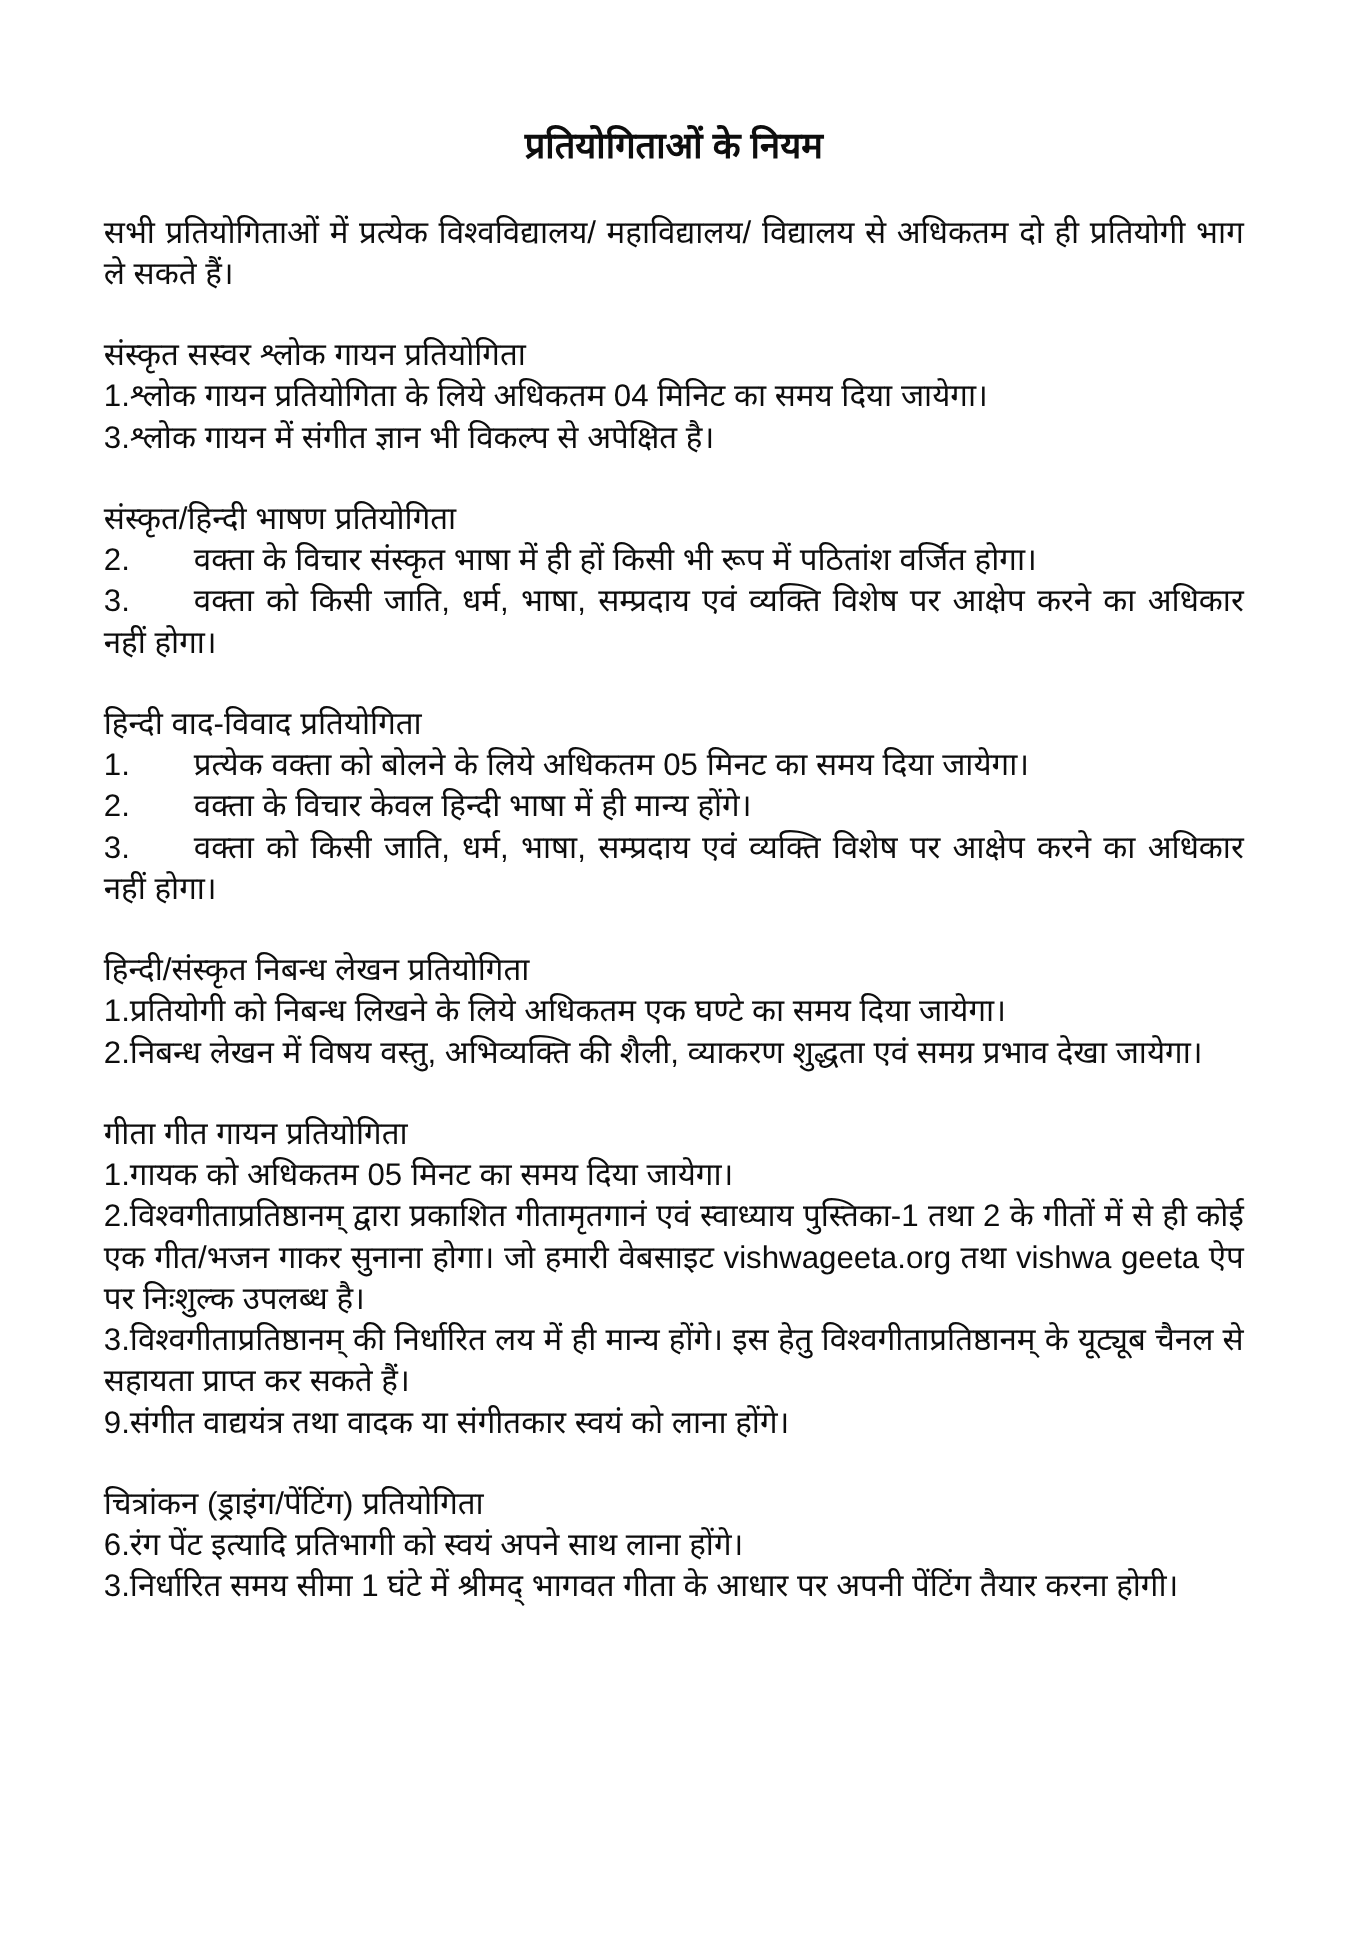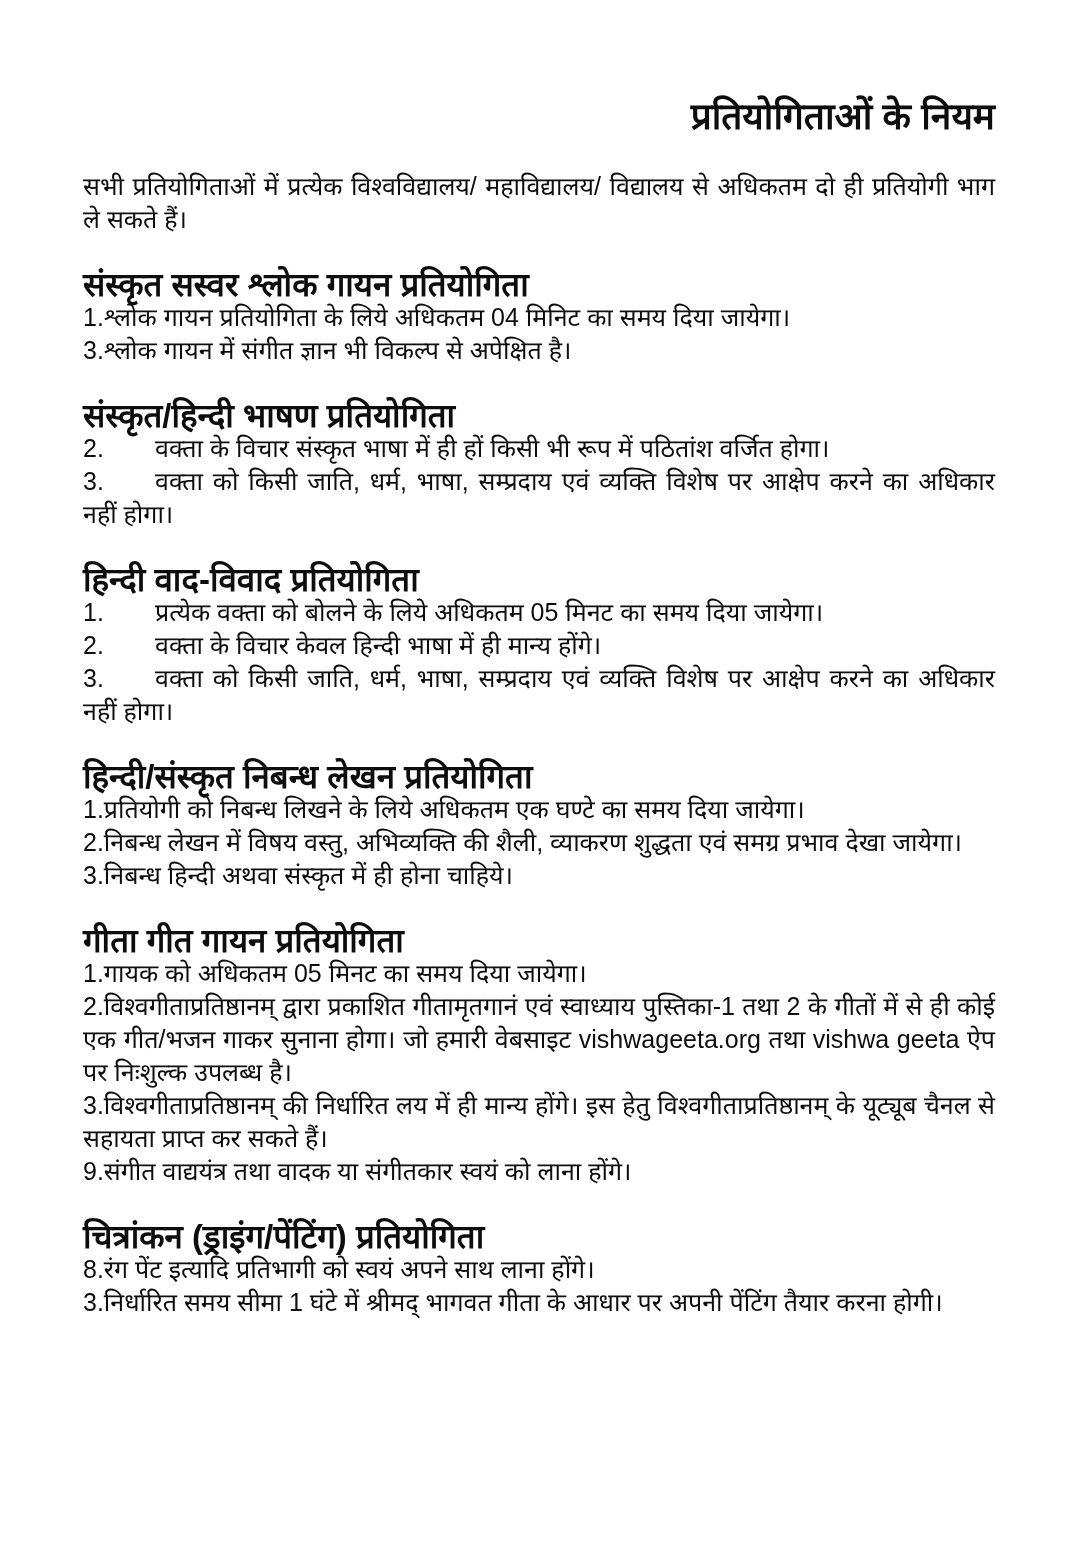--- a/index.html
+++ b/index.html
@@ -14,37 +14,37 @@
     box-sizing: border-box;
     background: #ffffff;
     padding: 98px 85px 0 83px;
     font-family: "Liberation Sans", sans-serif;
     color: #0d0d0d;
     font-size: 25px;
     line-height: 33px;
     overflow: hidden;
   }
   .title {
-    font-size: 37px;
+    font-size: 29px;
     line-height: 38px;
     font-weight: bold;
-    text-align: right;
+    text-align: center;
     margin: 0 0 34px 0;
   }
   .intro {
     margin: 0;
     text-align: justify;
   }
   .section {
     margin-top: 32px;
   }
   .heading {
-    font-size: 33px;
+    font-size: 25px;
     line-height: 33px;
-    font-weight: bold;
+    font-weight: normal;
     margin: 0;
   }
   .item {
     margin: 0;
     text-align: justify;
   }
   .num {
     display: inline-block;
     width: 72px;
   }
@@ -71,28 +71,27 @@
       <section class="section">
         <h2 class="heading">हिन्दी वाद-विवाद प्रतियोगिता</h2>
         <p class="item"><span class="num">1.</span>प्रत्येक वक्ता को बोलने के लिये अधिकतम 05 मिनट का समय दिया जायेगा।</p>
         <p class="item"><span class="num">2.</span>वक्ता के विचार केवल हिन्दी भाषा में ही मान्य होंगे।</p>
         <p class="item"><span class="num">3.</span>वक्ता को किसी जाति, धर्म, भाषा, सम्प्रदाय एवं व्यक्ति विशेष पर आक्षेप करने का अधिकार नहीं होगा।</p>
       </section>
       <section class="section">
         <h2 class="heading">हिन्दी/संस्कृत निबन्ध लेखन प्रतियोगिता</h2>
         <p class="item">1.प्रतियोगी को निबन्ध लिखने के लिये अधिकतम एक घण्टे का समय दिया जायेगा।</p>
         <p class="item">2.निबन्ध लेखन में विषय वस्तु, अभिव्यक्ति की शैली, व्याकरण शुद्धता एवं समग्र प्रभाव देखा जायेगा।</p>
-        <p class="item">3.निबन्ध हिन्दी अथवा संस्कृत में ही होना चाहिये।</p>
       </section>
       <section class="section">
         <h2 class="heading">गीता गीत गायन प्रतियोगिता</h2>
         <p class="item">1.गायक को अधिकतम 05 मिनट का समय दिया जायेगा।</p>
         <p class="item">2.विश्वगीताप्रतिष्ठानम् द्वारा प्रकाशित गीतामृतगानं एवं स्वाध्याय पुस्तिका-1 तथा 2 के गीतों में से ही कोई एक गीत/भजन गाकर सुनाना होगा। जो हमारी वेबसाइट vishwageeta.org तथा vishwa geeta ऐप पर निःशुल्क उपलब्ध है।</p>
         <p class="item">3.विश्वगीताप्रतिष्ठानम् की निर्धारित लय में ही मान्य होंगे। इस हेतु विश्वगीताप्रतिष्ठानम् के यूट्यूब चैनल से सहायता प्राप्त कर सकते हैं।</p>
         <p class="item">9.संगीत वाद्ययंत्र तथा वादक या संगीतकार स्वयं को लाना होंगे।</p>
       </section>
       <section class="section">
         <h2 class="heading">चित्रांकन (ड्राइंग/पेंटिंग) प्रतियोगिता</h2>
-        <p class="item">8.रंग पेंट इत्यादि प्रतिभागी को स्वयं अपने साथ लाना होंगे।</p>
+        <p class="item">6.रंग पेंट इत्यादि प्रतिभागी को स्वयं अपने साथ लाना होंगे।</p>
         <p class="item">3.निर्धारित समय सीमा 1 घंटे में श्रीमद् भागवत गीता के आधार पर अपनी पेंटिंग तैयार करना होगी।</p>
       </section>
     </div>
 </div>
 
 </body></html>

